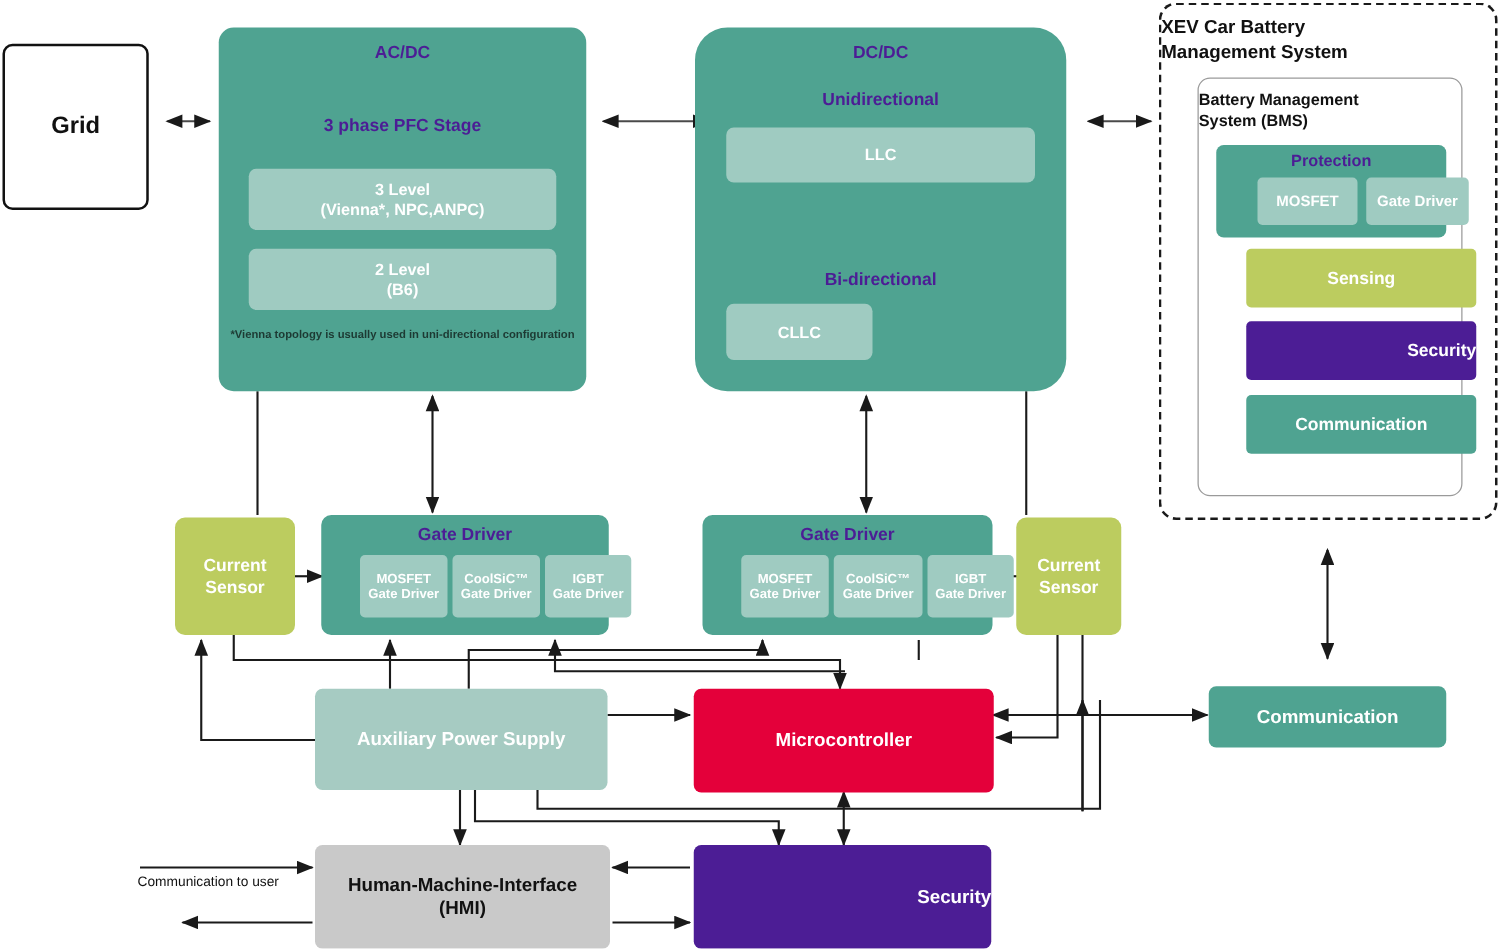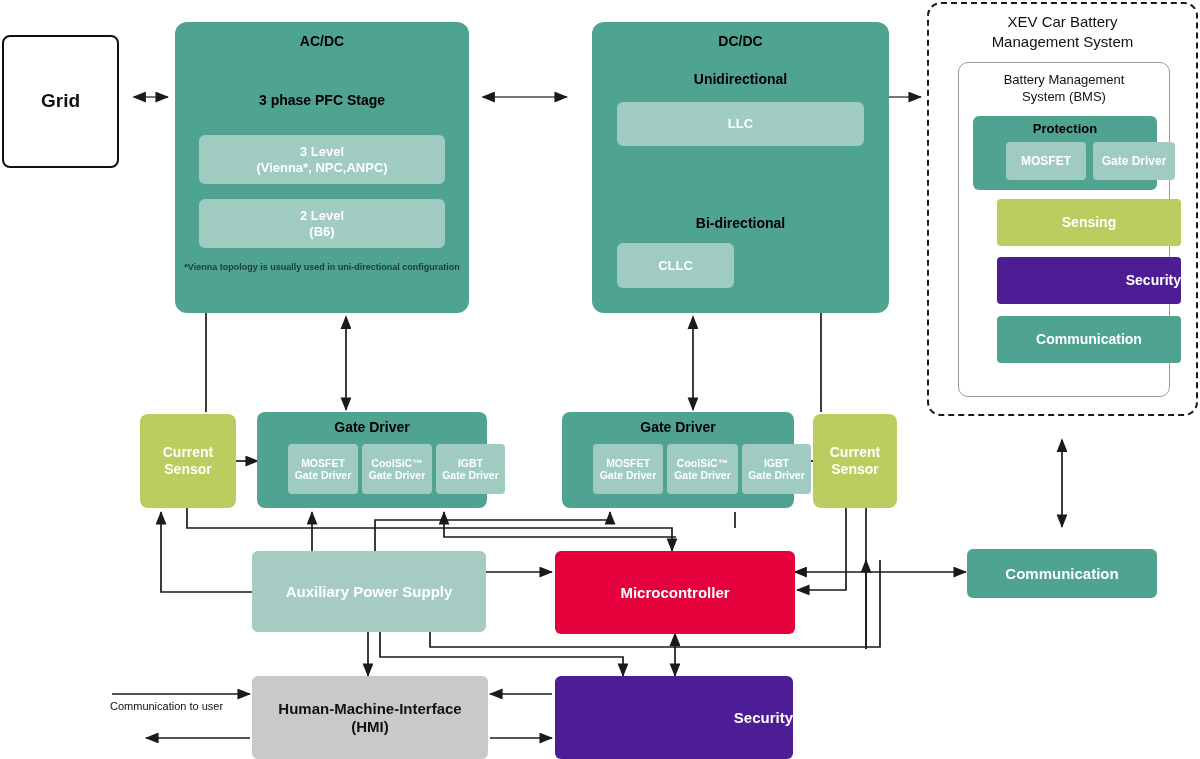--- a/index.html
+++ b/index.html
@@ -17,26 +17,26 @@
   .c-olive{background:#bccc5f;}
   .c-green{background:#4c1d95;justify-content:flex-end;}
   .c-red{background:#e4003a;}
   .c-gray{background:#c9c9c9;color:#111;}
   .c-white{background:#ffffff;color:#111;border:2px solid #111;}
   .r12{border-radius:12px;}
   .r8{border-radius:8px;}
   .r6{border-radius:6px;}
   .r4{border-radius:4px;margin-left:24px;}
 
-  .title{position:absolute;width:100%;text-align:center;font-weight:bold;color:#000000;}
+  .title{position:absolute;width:100%;text-align:center;font-weight:bold;color:#4c1d95;}
   .note{position:absolute;width:100%;text-align:center;font-weight:bold;color:#1d3a33;
         font-size:9px;}
   .dashed{position:absolute;box-sizing:border-box;border:2.5px dashed #1a1a1a;border-radius:14px;background:#fff;}
   .panel-white{position:absolute;box-sizing:border-box;border:1.5px solid #9a9a9a;border-radius:10px;background:#fff;}
-  .hdr-dark{position:absolute;width:100%;text-align:center;font-weight:normal;color:#111;}
+  .hdr-dark{position:absolute;width:100%;font-weight:bold;color:#111;}
   svg.wires{position:absolute;left:0;top:0;width:1200px;height:759px;pointer-events:none;}
   .lbl-dark{position:absolute;color:#111;font-size:11px;font-weight:normal;white-space:nowrap;}
 </style>
 </head>
 <body>
 
 <div id="stage">
 
   <svg class="wires" viewBox="0 0 1200 759">
     <defs>
@@ -126,21 +126,21 @@
     </div>
 
     <div class="ctr c-teal-light r6" style="left:24px;top:177px;width:246px;height:49px;font-size:13px;flex-direction:column;">
       <span>2 Level</span>
       <span>(B6)</span>
     </div>
 
     <div class="note" style="top:240px;">*Vienna topology is usually used in uni-directional configuration</div>
   </div>
 
-  <div class="box c-teal r12" style="left:592px;top:22px;width:297px;height:291px;">
+  <div class="box c-teal r12" style="left:556px;top:22px;width:297px;height:291px;border-radius:26px;">
     <div class="title" style="top:11px;font-size:14px;">DC/DC</div>
     <div class="title" style="top:49px;font-size:14px;">Unidirectional</div>
 
     <div class="ctr c-teal-light r6" style="left:25px;top:80px;width:247px;height:44px;font-size:13px;flex-direction:column;">
       <span>LLC</span>
     </div>
 
 
     <div class="title" style="top:193px;font-size:14px;">Bi-directional</div>
 

